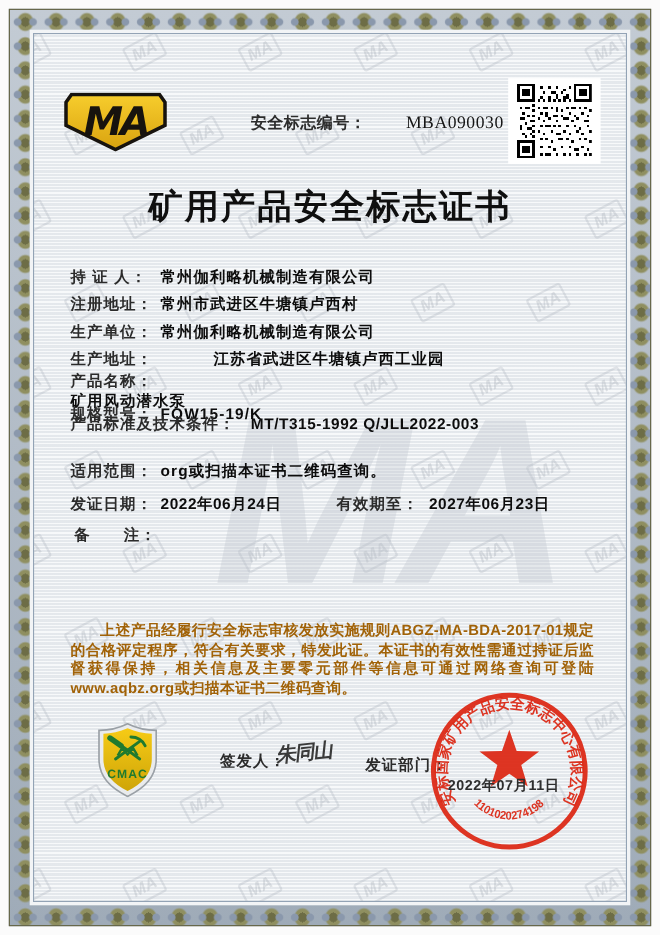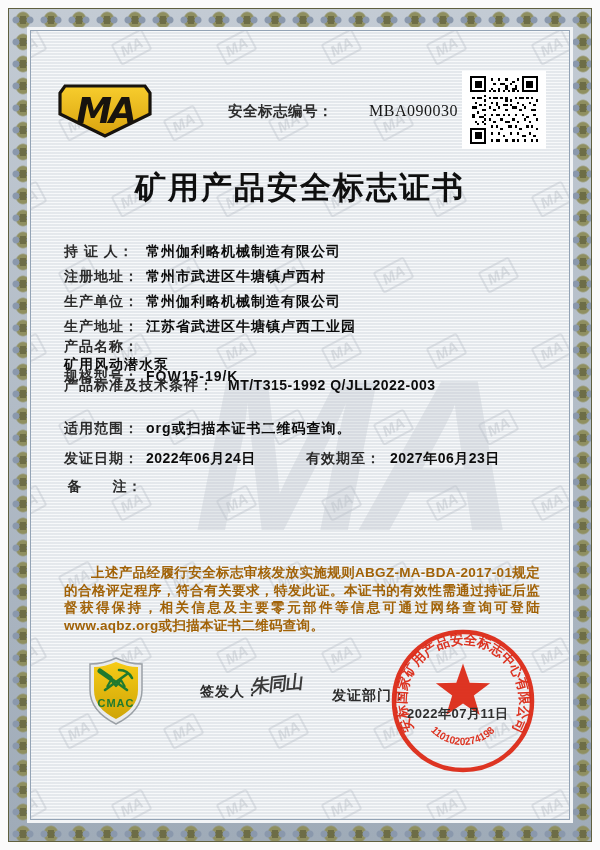--- a/index.html
+++ b/index.html
@@ -80,21 +80,21 @@
     text-align: center;
     font-size: 31px; font-weight: 900; color: #0f0f0f; letter-spacing: 2px;
   }
 
   
   .fields { position: absolute; left: 64px; top: 0; width: 480px; }
   .frow { position: absolute; left: 0; display: flex; align-items: baseline; width: 480px; }
   .flabel { min-width: 82px; font-size: 14px; font-weight: 600; color: #2b2b2b; letter-spacing: 1px; white-space: nowrap; }
   .fvalue { font-size: 14px; font-weight: 800; color: #0c0c0c; letter-spacing: 1px; white-space: nowrap; }
   .fvalue.plain { font-weight: 600; letter-spacing: 0.5px; }
-  .r0 { top: 243px; } .r1 { top: 268px; } .r2 { top: 293px; } .r3 { top: 318px; }
+  .r0 { top: 243px; } .r1 { top: 268px; } .r2 { top: 293px; } .r3 { top: 318px; gap: 48px; }
   .r4 { top: 338px; flex-direction: column; } .r5 { top: 368px; } .r6 { top: 377px; } .r7 { top: 420px; }
   .r8 { top: 450px; } .r9 { top: 478px; text-align: center; }
   .r6 .flabel { min-width: 0; margin-right: 14px; }
   .r8 .v1 { width: 160px; }
   .r8 .l2 { min-width: 84px; }
 
   
   .statement {
     position: absolute; left: 64px; top: 564px; width: 476px;
     font-size: 13.5px; font-weight: 700; color: #a16207;

